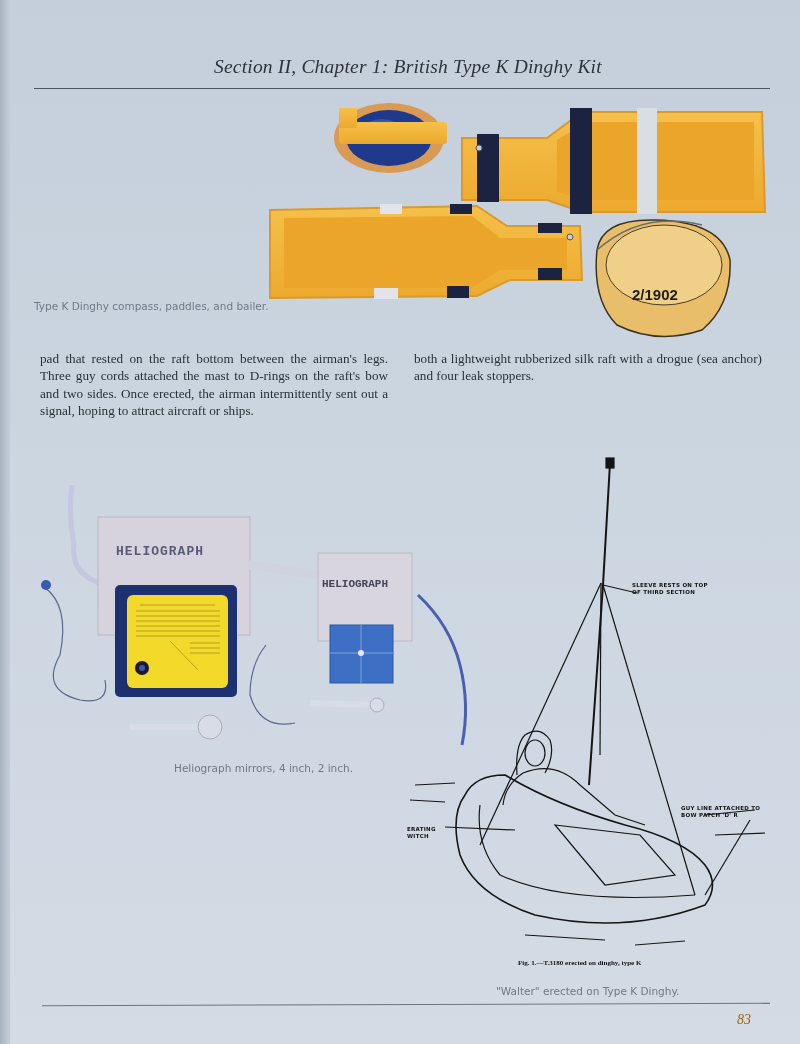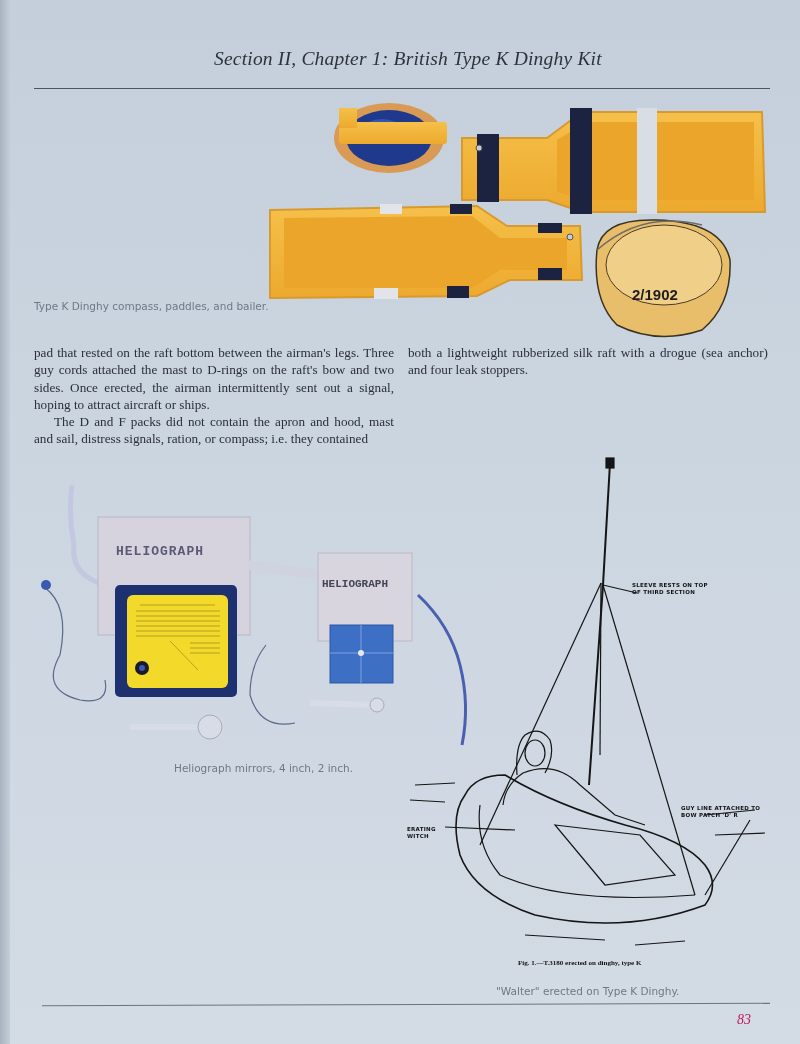--- a/index.html
+++ b/index.html
@@ -1,29 +1,29 @@
 <!DOCTYPE html>
 <html><head>
   <meta charset="utf-8">
   <style>
     html,body{margin:0;padding:0;}
     body{width:800px;height:1044px;overflow:hidden;
       background:linear-gradient(180deg,#c4cfdb 0%,#cbd5e0 40%,#d0d9e3 75%,#d3dbe4 100%);
       position:relative;font-family:"Liberation Serif","DejaVu Serif",serif;color:#2b2f36;}
     .edge{position:absolute;left:0;top:0;width:10px;height:1044px;
       background:linear-gradient(90deg,#a9b3bf,#c4ced9);}
-    .header-title{position:absolute;left:214px;top:48px;font-style:italic;font-size:19.5px;color:#2e333b;letter-spacing:0.2px;text-align:right;}
+    .header-title{position:absolute;left:214px;top:56px;font-style:italic;font-size:19.5px;color:#2e333b;letter-spacing:0.2px;text-align:right;}
     .header-rule{position:absolute;left:34px;top:88px;width:736px;height:1px;background:#4d5560;}
     .caption{position:absolute;font-family:"DejaVu Sans","Liberation Sans",sans-serif;font-size:10.5px;color:#6f7884;}
     .body-col{position:absolute;font-size:13.2px;line-height:17.3px;text-align:justify;color:#2b2f36;}
-    .body-col p{margin:0;}
+    .body-col p{margin:6px;}
     .indent{text-indent:20px;}
     .notes-h{font-weight:bold;margin-top:17px !important;}
     .footer-rule{position:absolute;left:42px;top:1004px;width:728px;height:1px;background:#6b7480;transform:rotate(-0.2deg);}
-    .page-num{position:absolute;left:737px;top:1012px;font-style:italic;font-size:14px;color:#be185d;}
+    .page-num{position:absolute;left:737px;top:1012px;font-style:italic;font-size:14px;color:#a16207;}
     .photo{position:absolute;}
     .diagram-label{position:absolute;font-family:"DejaVu Sans","Liberation Sans",sans-serif;font-size:5.5px;font-weight:bold;color:#111;line-height:6.5px;letter-spacing:0.3px;}
     .fig-cap{position:absolute;font-family:"Liberation Serif",serif;font-size:7px;font-weight:bold;color:#111;margin-left:20px;}
   </style>
 </head>
 <body>
 
 <div class="edge"></div>
 
 <div class="header-title">Section II, Chapter 1: British Type K Dinghy Kit</div>
@@ -70,21 +70,20 @@
     <path d="M335 150 Q340 118 395 120 Q460 122 468 160 Q470 205 440 230 Q395 245 355 225 Q330 200 335 150 Z" fill="#e9be6a" stroke="#3b3222" stroke-width="1.5"></path>
     <ellipse cx="402" cy="165" rx="58" ry="40" fill="#f0cf88" stroke="#4a3c26"></ellipse>
     <path d="M335 150 Q380 110 440 125" fill="none" stroke="#6c6c6c" stroke-width="1.5"></path>
     <text x="370" y="200" font-family="Liberation Sans, sans-serif" font-size="15" font-weight="bold" fill="#1e1e1e">2/1902</text>
   </g>
 </svg>
 <div class="caption" style="left:34px;top:300px;">Type K Dinghy compass, paddles, and bailer.</div>
 
 <div class="body-col" style="left:34px;top:344px;width:360px;">
   <p>pad that rested on the raft bottom between the airman's legs. Three guy cords attached the mast to D-rings on the raft's bow and two sides. Once erected, the airman intermittently sent out a signal, hoping to attract aircraft or ships.</p>
-  <p class="indent">The D and F packs did not contain the apron and hood, mast and sail, distress signals, ration, or compass; i.e. they contained</p>
 </div>
 <div class="body-col" style="left:408px;top:344px;width:360px;">
   <p>both a lightweight rubberized silk raft with a drogue (sea anchor) and four leak stoppers.</p>
 </div>
 
 <svg class="photo" style="left:30px;top:465px" width="455" height="285" viewBox="0 0 455 285">
 
   <path d="M42 20 Q38 50 44 80 Q40 110 75 120 L85 130" fill="none" stroke="#c3c8e0" stroke-width="5"></path>
   <path d="M14 122 Q40 140 30 190 Q10 225 50 235 Q80 240 75 215" fill="none" stroke="#5b6a8c" stroke-width="1.2"></path>
   <circle cx="16" cy="120" r="5" fill="#3a5ab0"></circle>

